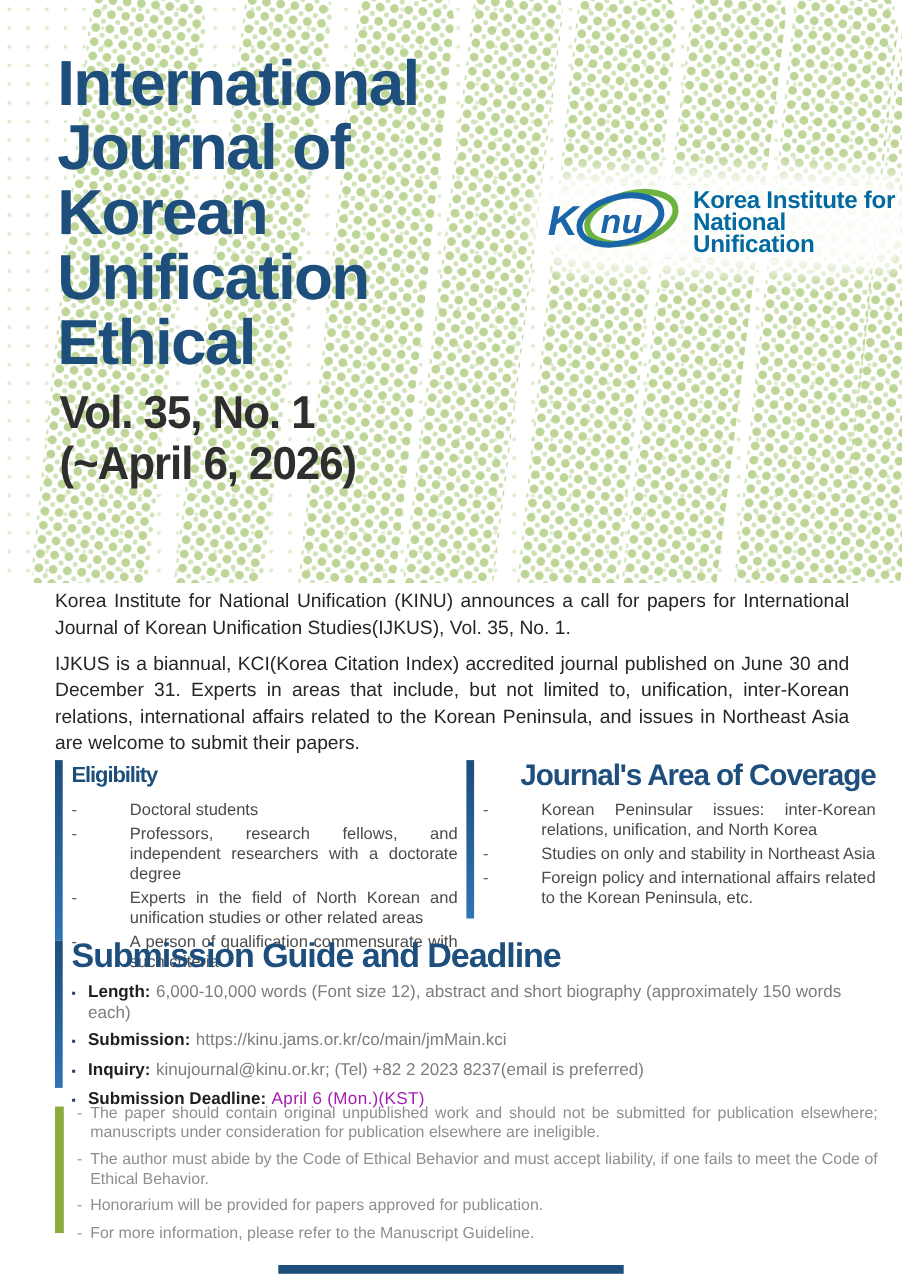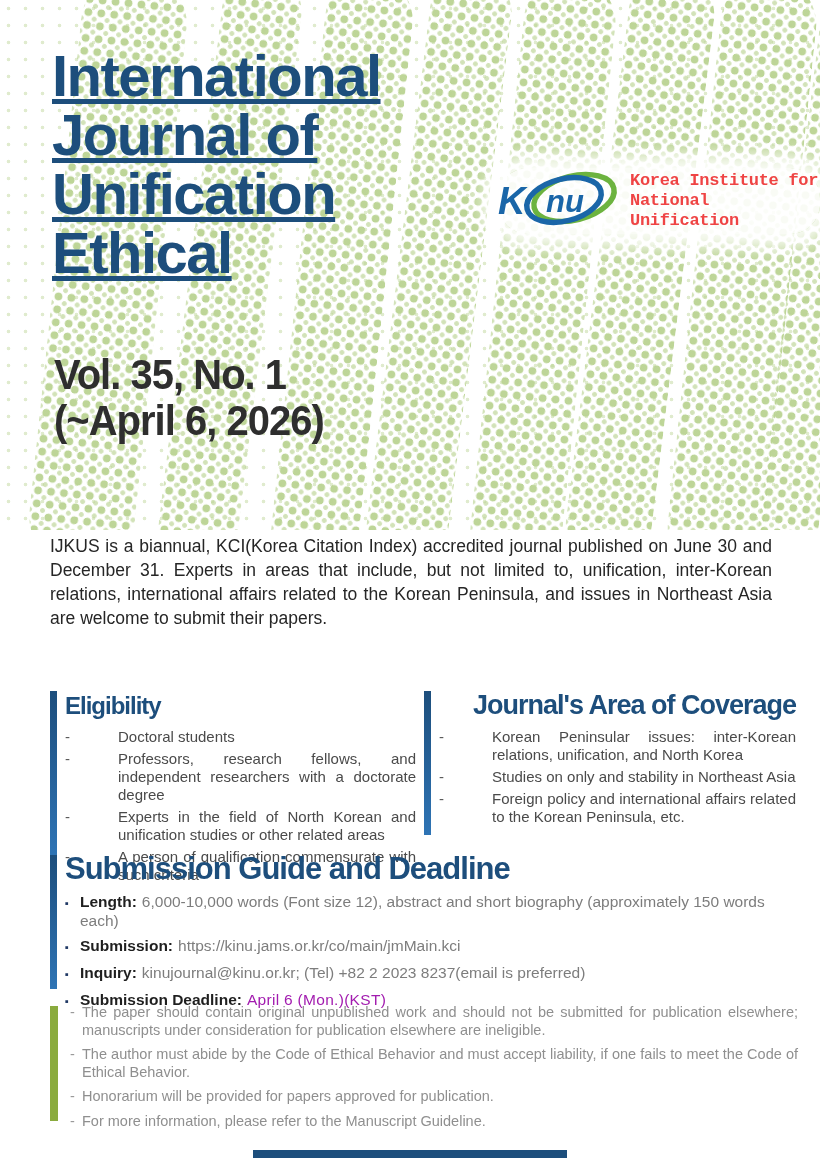--- a/index.html
+++ b/index.html
@@ -21,40 +21,40 @@
   .b2{left:190px;top:-30px;width:80px;height:600px;transform:rotate(7deg);}
   .b3{left:298px;top:-25px;width:88px;height:600px;transform:rotate(6deg);}
   .b4{left:398px;top:-30px;width:82px;height:600px;transform:rotate(7deg);}
   .b5{left:497px;top:-25px;width:92px;height:600px;transform:rotate(6deg);}
   .b6{left:597px;top:-30px;width:86px;height:600px;transform:rotate(7deg);}
   .b7{left:694px;top:-25px;width:96px;height:600px;transform:rotate(6deg);}
   .b8{left:790px;top:-30px;width:60px;height:600px;transform:rotate(7deg);}
 
   
   .title{position:absolute;left:52px;top:46px;z-index:3;color:#1d4e7c;
-         font-size:58px;font-weight:bold;line-height:59px;letter-spacing:-1.5px;text-decoration:underline;}
+         font-size:58px;font-weight:bold;line-height:59px;letter-spacing:-1.5px;}
   .volume{position:absolute;left:54px;top:352px;z-index:3;color:#2e2e2e;
           font-size:42px;font-weight:bold;line-height:46px;letter-spacing:-1px;
           transform:scaleX(.95);transform-origin:left top;}
   .logo{position:absolute;left:498px;top:168px;z-index:3;display:flex;align-items:center;gap:10px;
         background:rgba(255,255,255,.9);box-shadow:0 0 18px 14px rgba(255,255,255,.9);border-radius:30px;}
-  .logo-org{color:#ef4444;font-size:17px;font-weight:bold;line-height:20px;letter-spacing:-0.3px;font-family:Liberation Mono, monospace;}
+  .logo-org{color:#0369a1;font-size:22px;font-weight:bold;line-height:20px;letter-spacing:-0.3px;}
 
   
   .intro{position:absolute;left:50px;top:534px;width:722px;color:#262626;
          font-size:17.5px;line-height:24px;text-align:justify;}
   .intro .p1{margin:0 0 9px 0;}
   .intro .p2{margin:0;}
 
   
   .section{position:absolute;}
   .vbar{position:absolute;left:0;top:3px;bottom:3px;width:7px;
         background:linear-gradient(#1d4e7c,#2e74b5);}
   .sec-body{margin-left:15px;}
-  .sec-head{color:#1d4e7c;font-weight:bold;font-size:24px;line-height:35px;
+  .sec-head{color:#1d4e7c;font-weight:bold;font-size:20px;line-height:35px;
             letter-spacing:-1px;margin:0 0 5px 0;}
   .sec--eligibility{left:50px;top:688px;width:366px;height:170px;}
   .sec--coverage{left:424px;top:688px;width:372px;height:150px;}
   .sec--coverage .sec-head{font-size:27px;text-align:right;}
   .li{display:flex;color:#4a4a4a;font-size:15px;line-height:18px;margin-bottom:4px;}
   .li .marker{flex:0 0 13px;color:#5a5a5a;}
   .li .txt{flex:1;text-align:justify;margin-left:40px;}
 
   
   .sec--submission{left:50px;top:852px;width:748px;height:140px;}
@@ -88,20 +88,21 @@
     <div class="band b4"></div>
     <div class="band b5"></div>
     <div class="band b6"></div>
     <div class="band b7"></div>
     <div class="band b8"></div>
   </div>
 
   <div class="title">
     <div>International</div>
     <div>Journal of</div>
+    <div>Korean</div>
     <div>Unification</div>
     <div>Ethical</div>
   </div>
 
   <div class="volume">
     <div>Vol. 35, No. 1</div>
     <div>(~April 6, 2026)</div>
   </div>
 
   <div class="logo">
@@ -113,20 +114,21 @@
         <text x="48" y="44" font-family="Liberation Sans, sans-serif" font-size="31" font-style="italic" font-weight="bold" fill="#1a66a8">nu</text>
       </svg>
     </span>
     <span class="logo-org">
       <div>Korea Institute for</div>
       <div>National Unification</div>
     </span>
   </div>
 
   <div class="intro">
+    <p class="p1">Korea Institute for National Unification (KINU) announces a call for papers for International Journal of Korean Unification Studies(IJKUS), Vol. 35, No. 1.</p>
     <p class="p2">IJKUS is a biannual, KCI(Korea Citation Index) accredited journal published on June 30 and December 31. Experts in areas that include, but not limited to, unification, inter-Korean relations, international affairs related to the Korean Peninsula, and issues in Northeast Asia are welcome to submit their papers.</p>
   </div>
 
   <div class="section sec--eligibility">
     <div class="vbar"></div>
     <div class="sec-body">
       <h2 class="sec-head">Eligibility</h2>
       <div class="li">
         <span class="marker">-</span>
         <span class="txt">Doctoral students</span>

